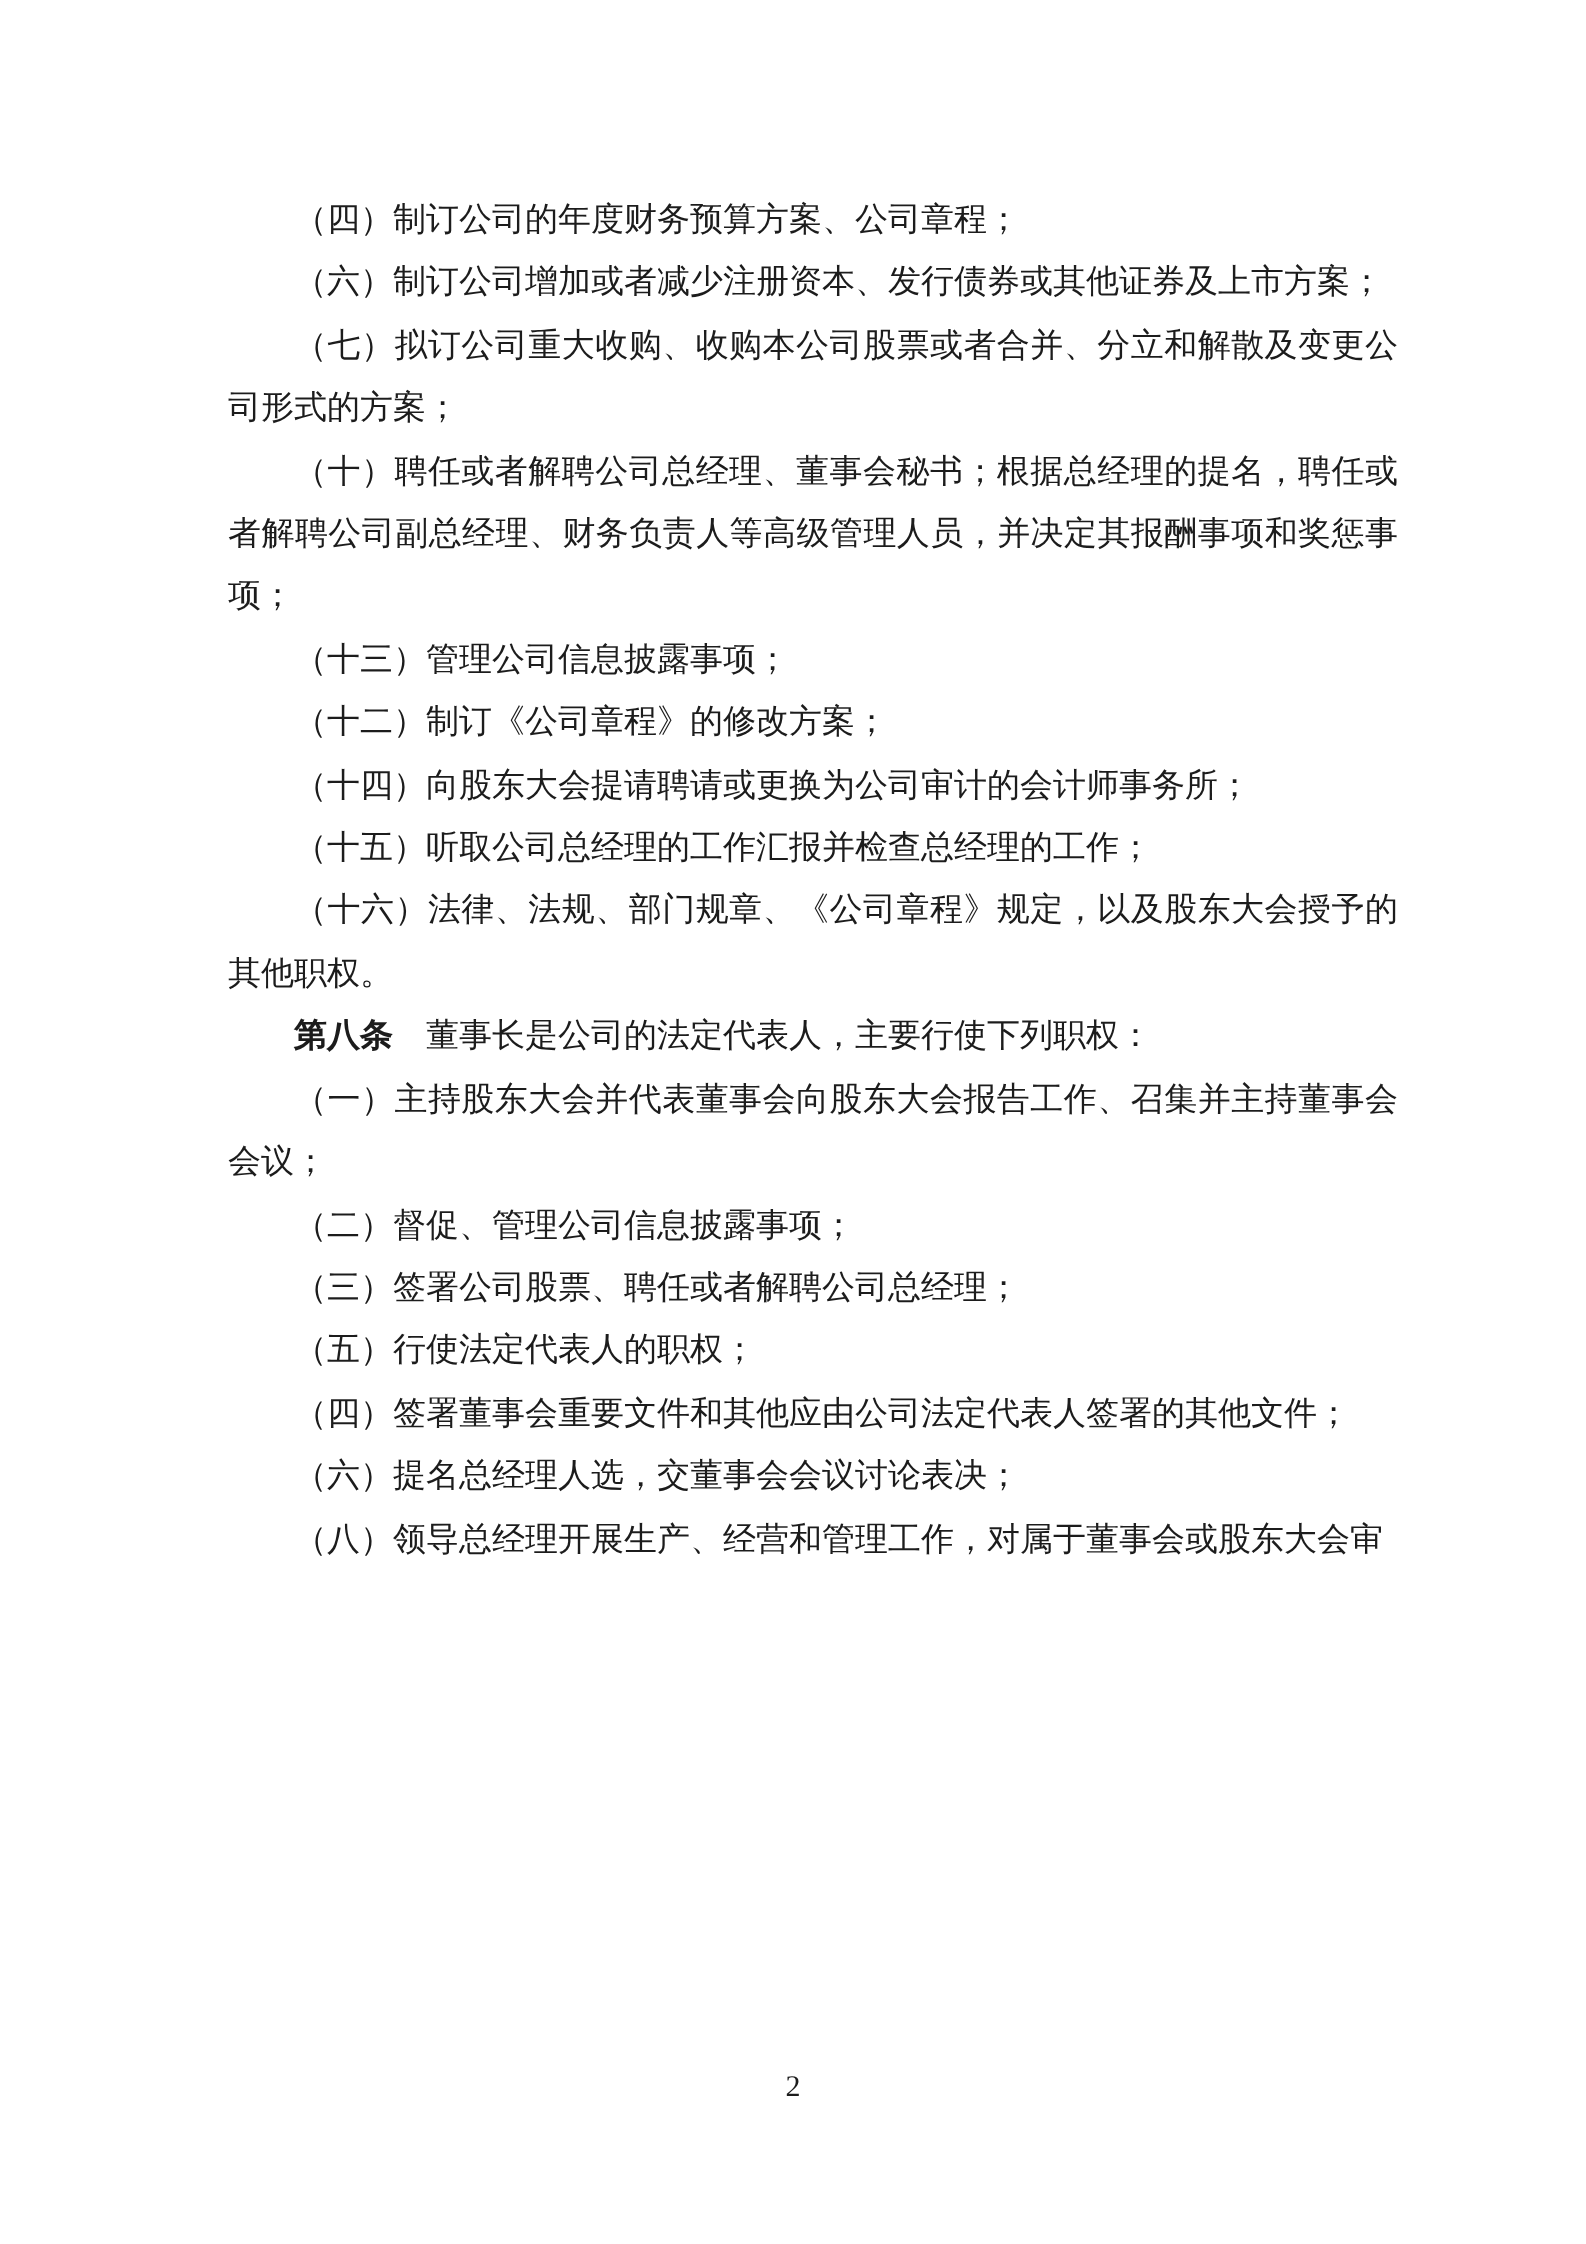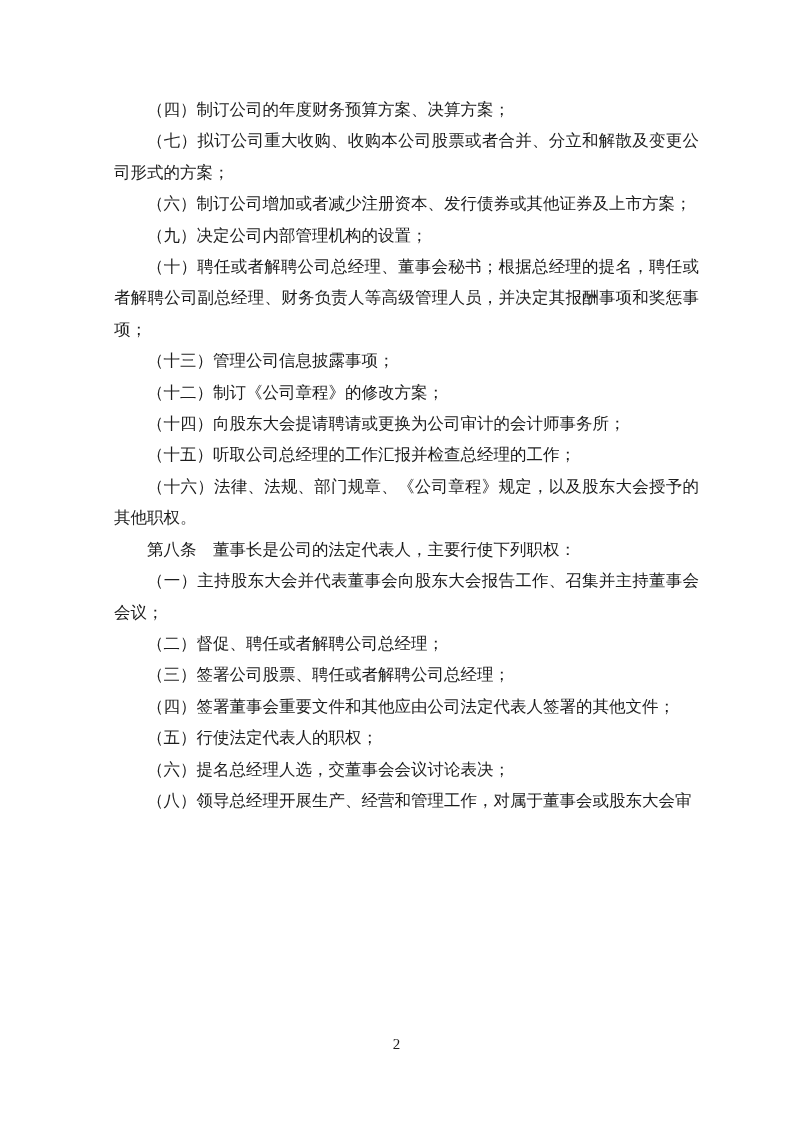--- a/index.html
+++ b/index.html
@@ -27,51 +27,50 @@
     padding: 0;
     font-size: 16.5px;
     line-height: 31.4px;
     text-indent: 2em;
     text-align: justify;
     letter-spacing: 0;
     word-break: break-all;
     font-kerning: none;
   }
   .doc-body p b {
-    font-weight: normal;
+    font-weight: bold;
   }
   .page-number {
     position: absolute;
     left: 0;
     right: 0;
     top: 1034px;
     text-align: center;
     font-size: 15px;
     line-height: 20px;
     color: #1c1c1c;
   }
 </style>
 </head>
 <body>
 
 <div class="page">
   <div class="doc-body">
-      <p>（四）制订公司的年度财务预算方案、决算方案；</p>
+      <p>（四）制订公司的年度财务预算方案、公司章程；</p>
+      <p>（六）制订公司增加或者减少注册资本、发行债券或其他证券及上市方案；</p>
       <p>（七）拟订公司重大收购、收购本公司股票或者合并、分立和解散及变更公司形式的方案；</p>
-      <p>（六）制订公司增加或者减少注册资本、发行债券或其他证券及上市方案；</p>
-      <p>（九）决定公司内部管理机构的设置；</p>
       <p>（十）聘任或者解聘公司总经理、董事会秘书；根据总经理的提名，聘任或者解聘公司副总经理、财务负责人等高级管理人员，并决定其报酬事项和奖惩事项；</p>
       <p>（十三）管理公司信息披露事项；</p>
       <p>（十二）制订《公司章程》的修改方案；</p>
       <p>（十四）向股东大会提请聘请或更换为公司审计的会计师事务所；</p>
       <p>（十五）听取公司总经理的工作汇报并检查总经理的工作；</p>
       <p>（十六）法律、法规、部门规章、《公司章程》规定，以及股东大会授予的其他职权。</p>
       <p><b>第八条</b>　董事长是公司的法定代表人，主要行使下列职权：</p>
       <p>（一）主持股东大会并代表董事会向股东大会报告工作、召集并主持董事会会议；</p>
-      <p>（二）督促、聘任或者解聘公司总经理；</p>
+      <p>（二）督促、管理公司信息披露事项；</p>
       <p>（三）签署公司股票、聘任或者解聘公司总经理；</p>
+      <p>（五）行使法定代表人的职权；</p>
       <p>（四）签署董事会重要文件和其他应由公司法定代表人签署的其他文件；</p>
-      <p>（五）行使法定代表人的职权；</p>
       <p>（六）提名总经理人选，交董事会会议讨论表决；</p>
       <p>（八）领导总经理开展生产、经营和管理工作，对属于董事会或股东大会审</p>
     </div>
   <div class="page-number">2</div>
 </div>
 
 </body></html>

